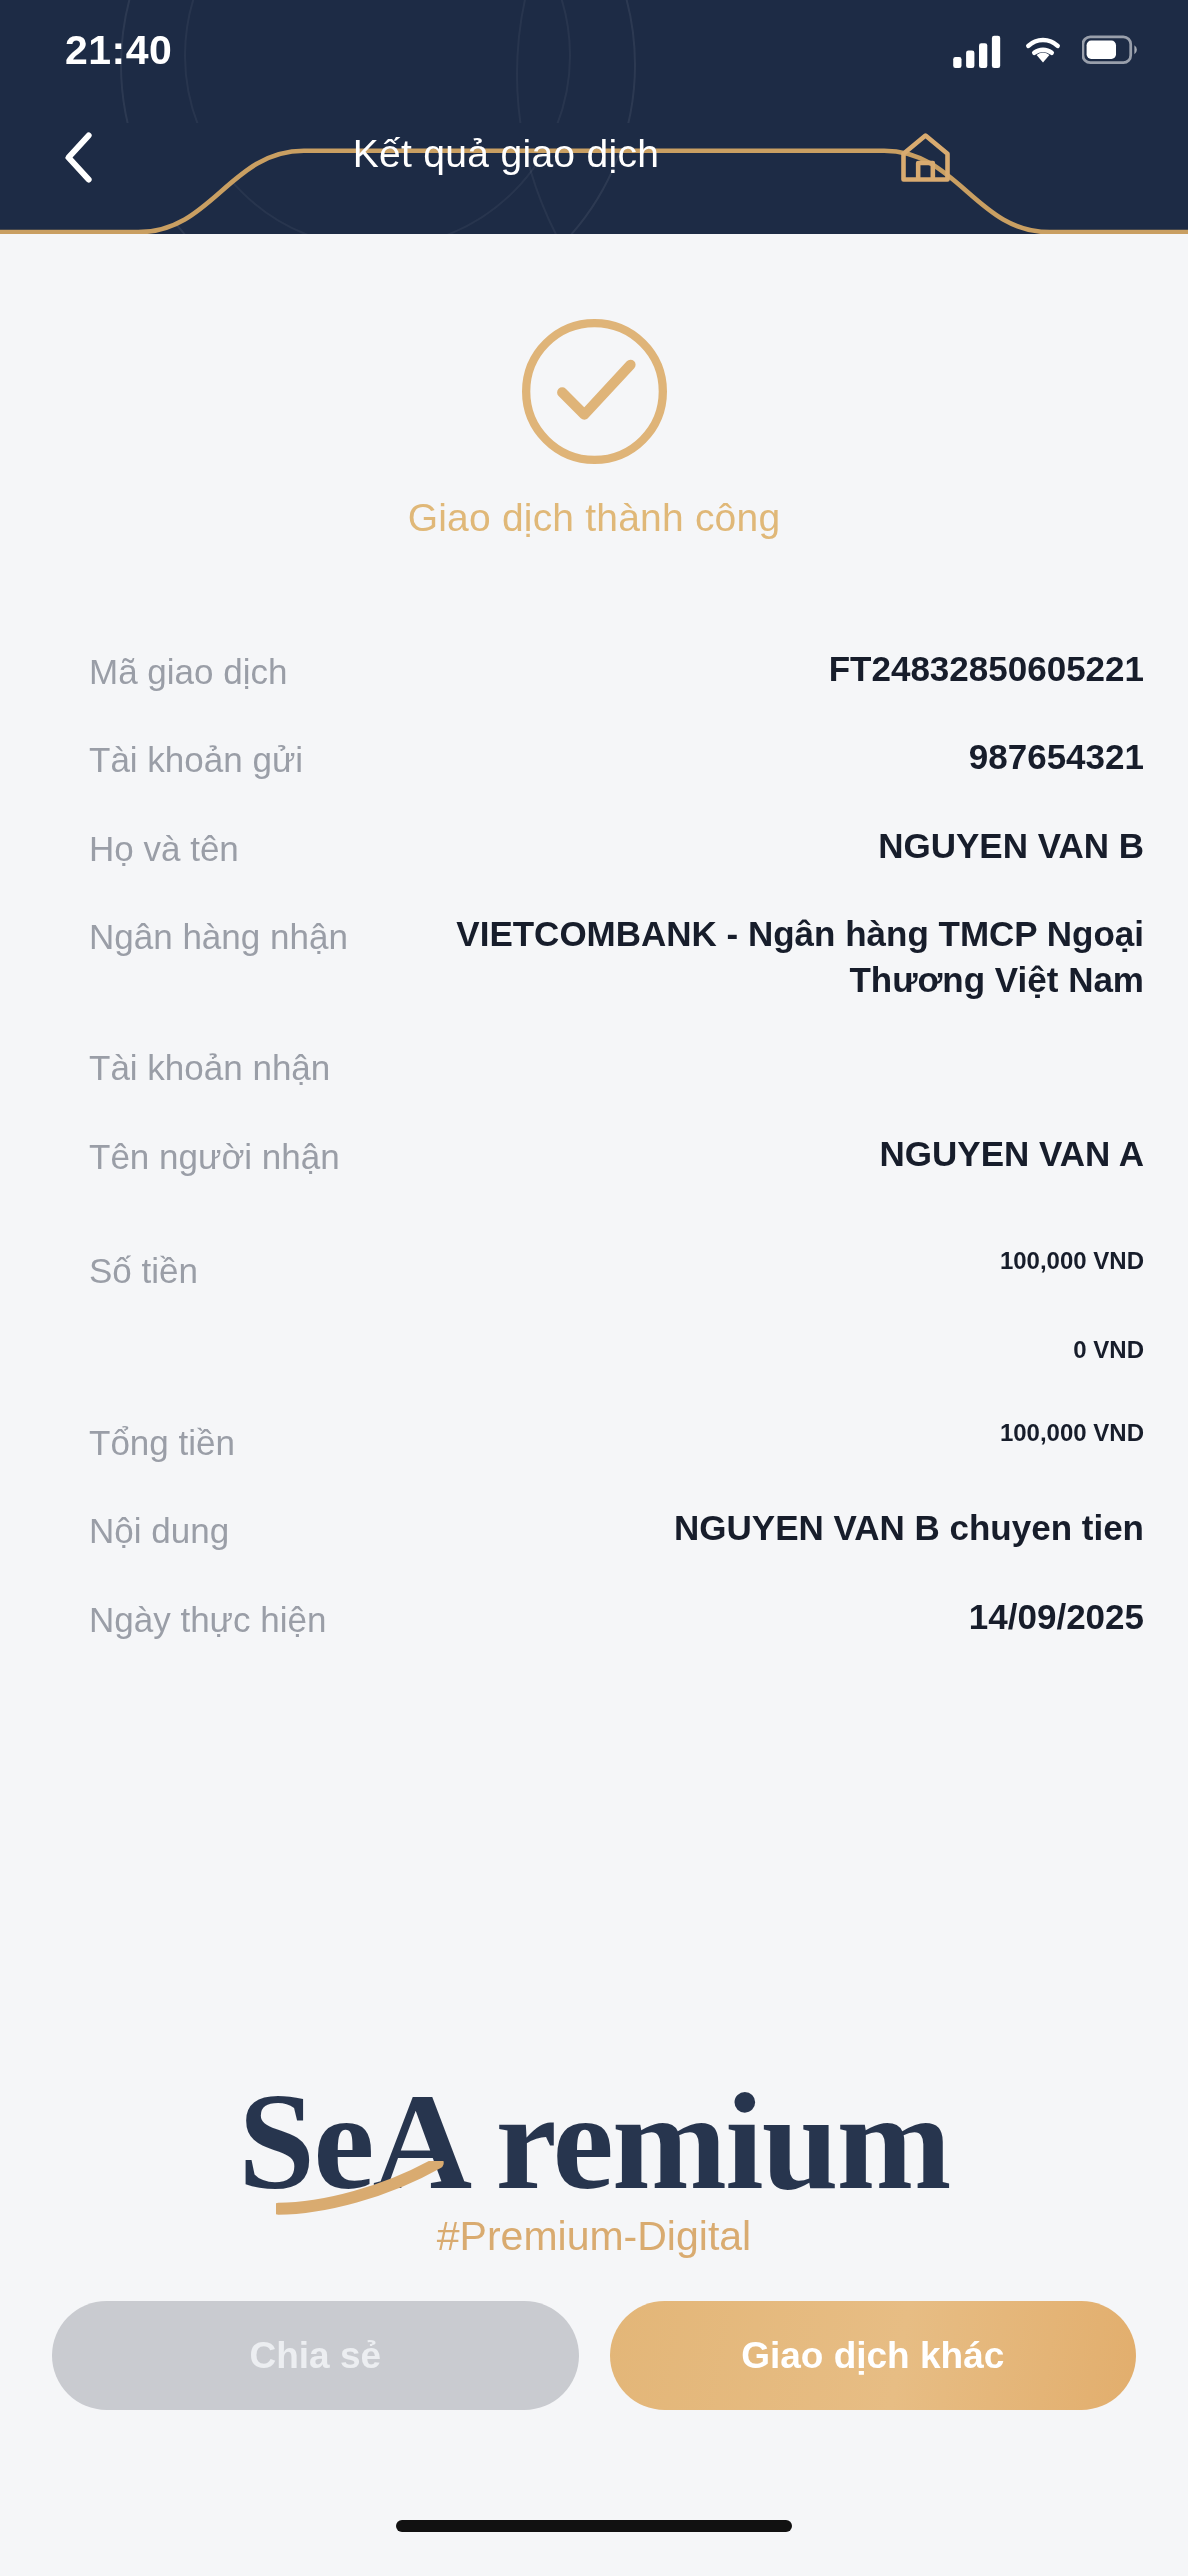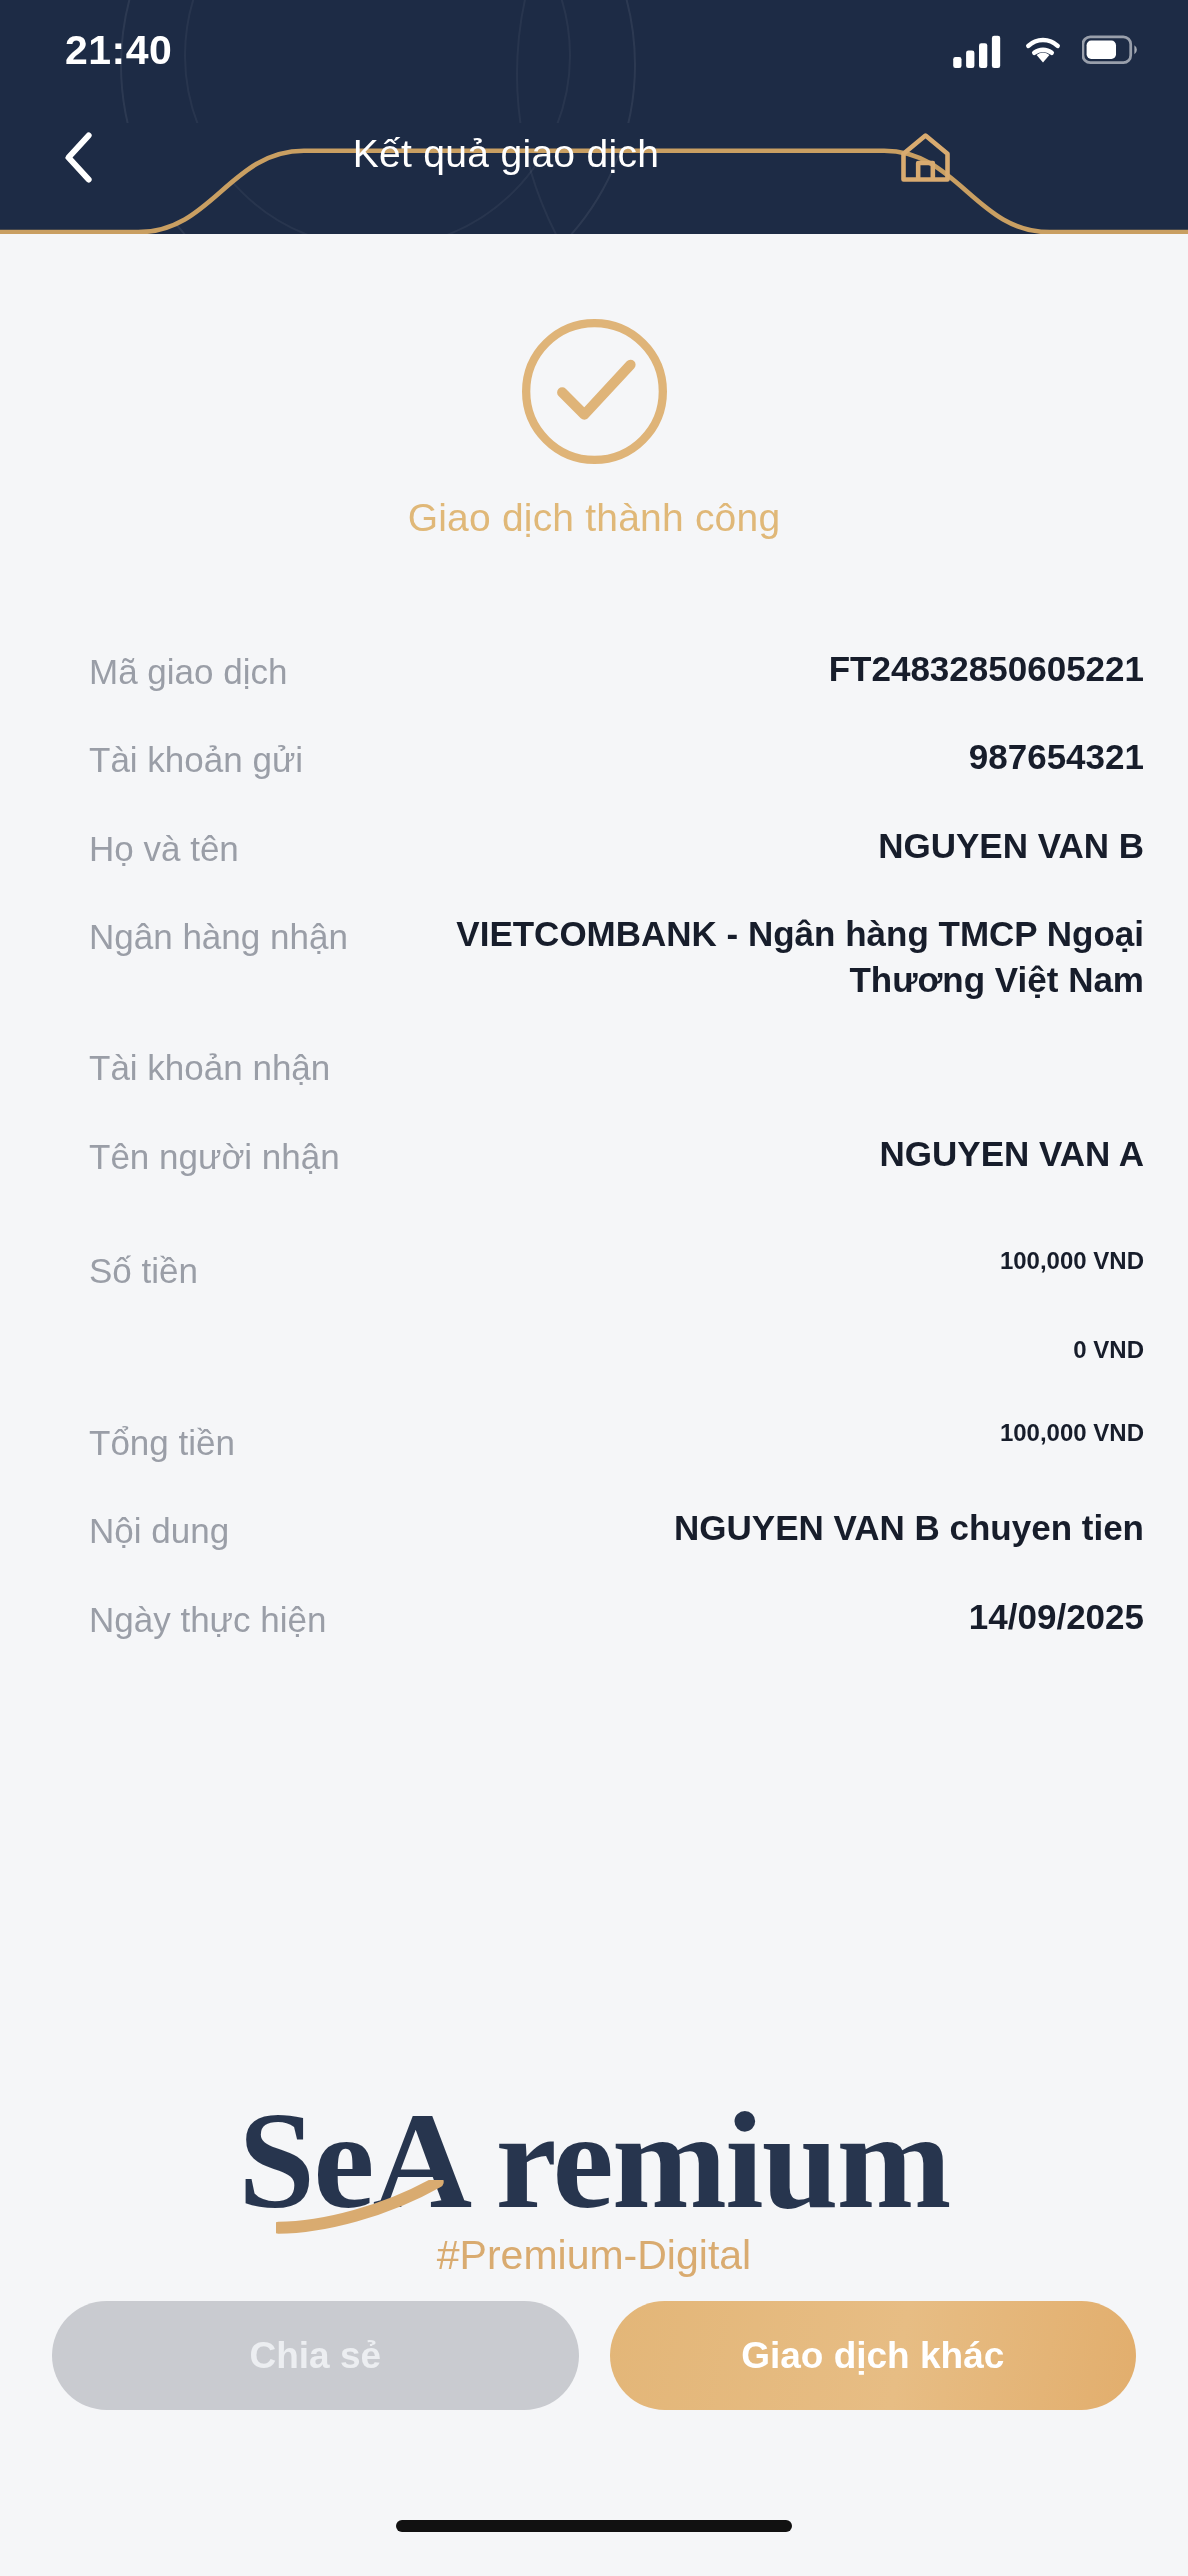--- a/index.html
+++ b/index.html
@@ -87,21 +87,21 @@
   }
   .row .v {
     color:#171d2b; font-size:35px; font-weight:700; line-height:1.3;
     text-align:right; flex:1 1 auto;
   }
   .row.money .v { font-size:24px; }
   .gap-sm { height:26px; }
 
   
   .brand {
-    position:absolute; left:0; bottom:297px; width:1188px;
+    position:absolute; left:0; bottom:316px; width:1188px;
     display:flex; flex-direction:column; align-items:center;
     pointer-events:none;
   }
   .brand-word {
     font-family:"Liberation Serif", serif;
     font-size:138px; font-weight:700; color:#1d2b45;
     letter-spacing:-1.8px; line-height:0.95;
     opacity:0.95;
     position:relative;
   }

